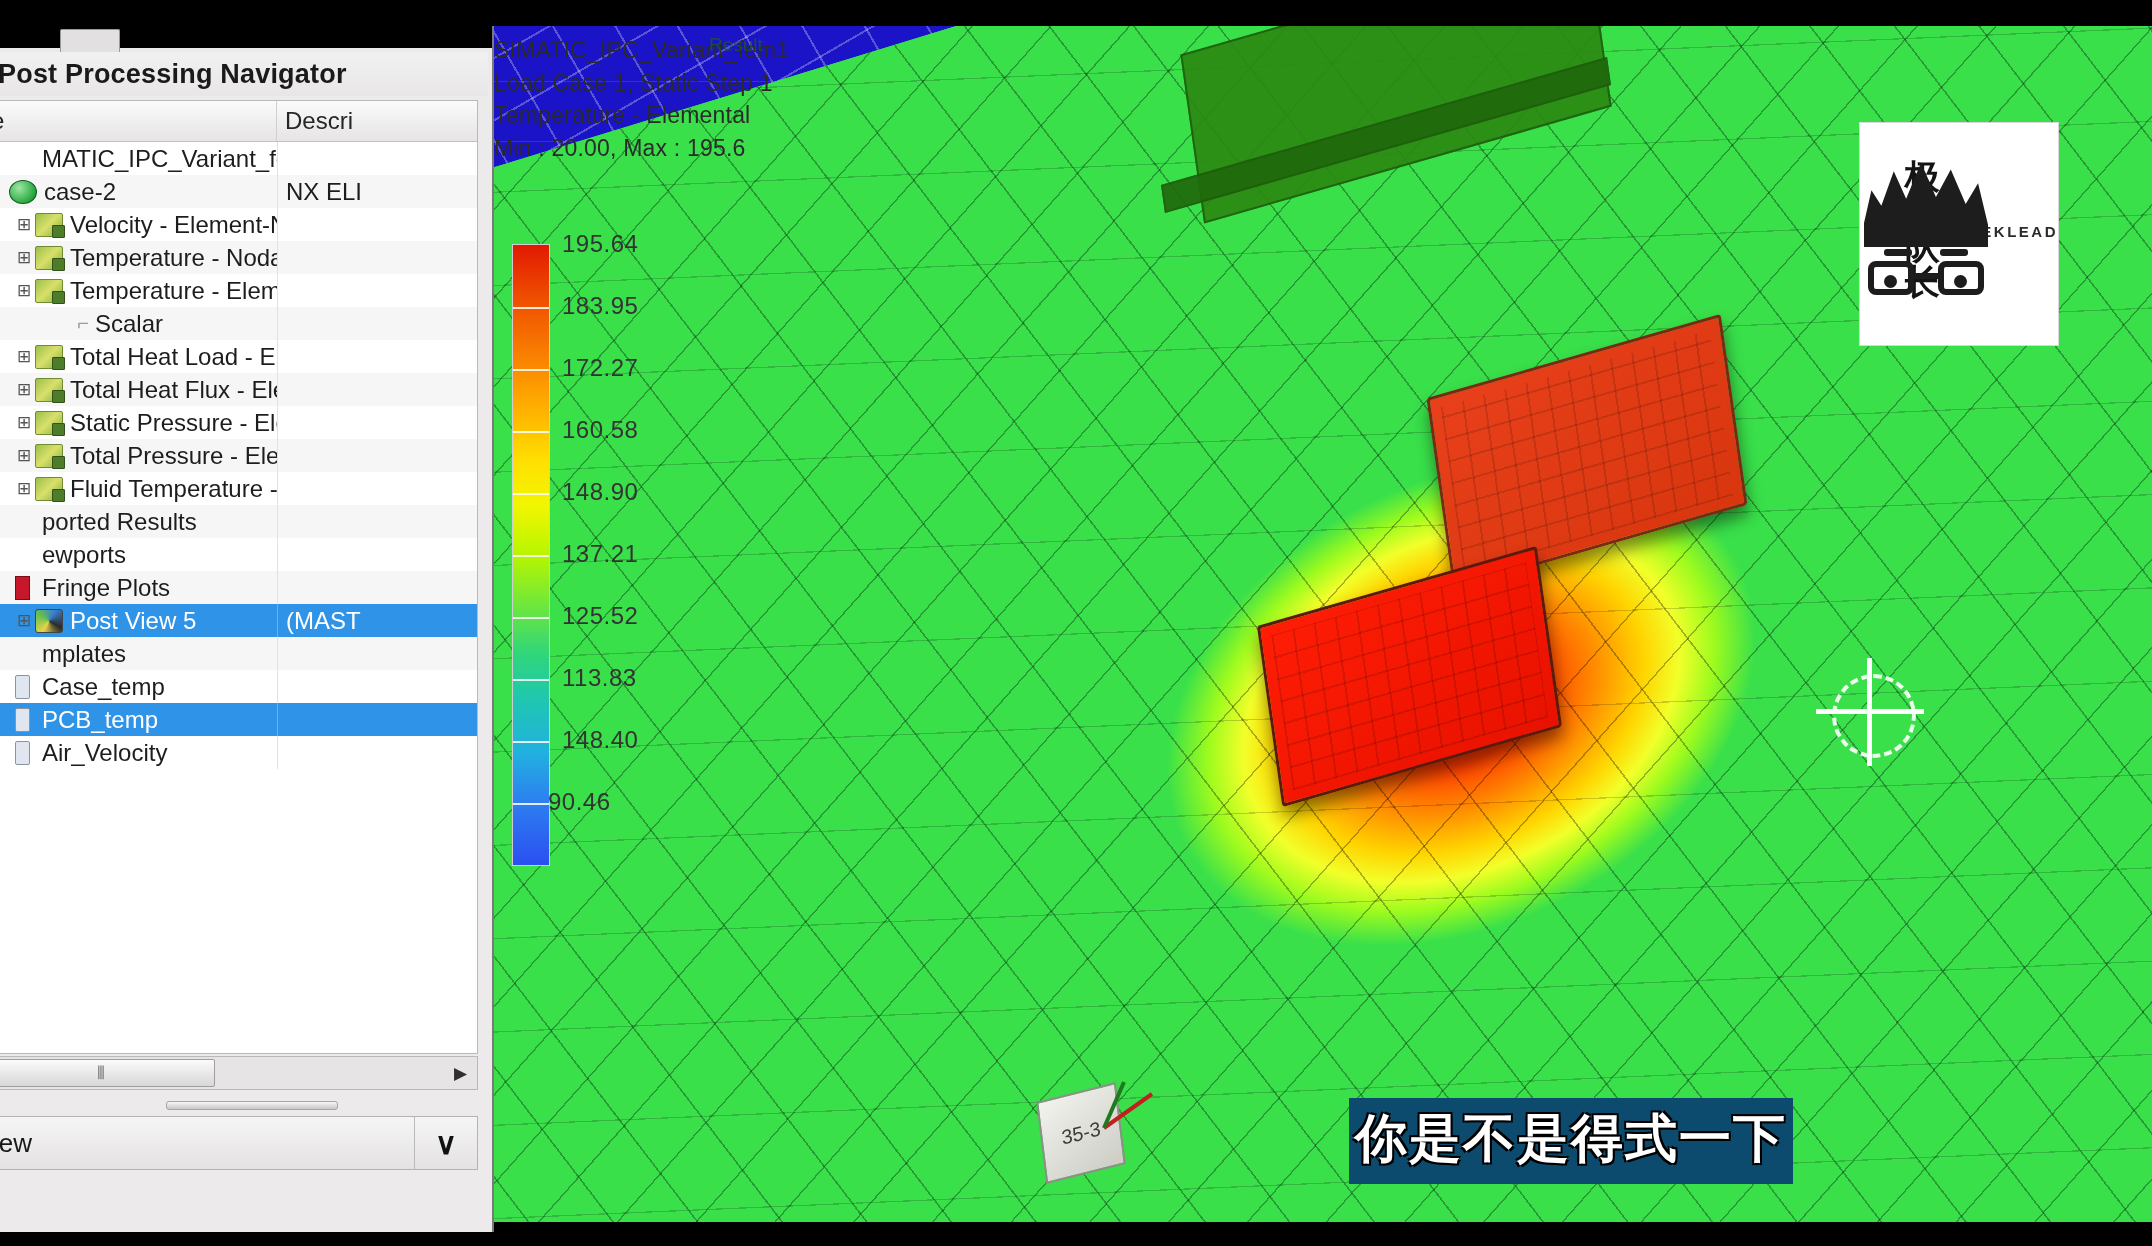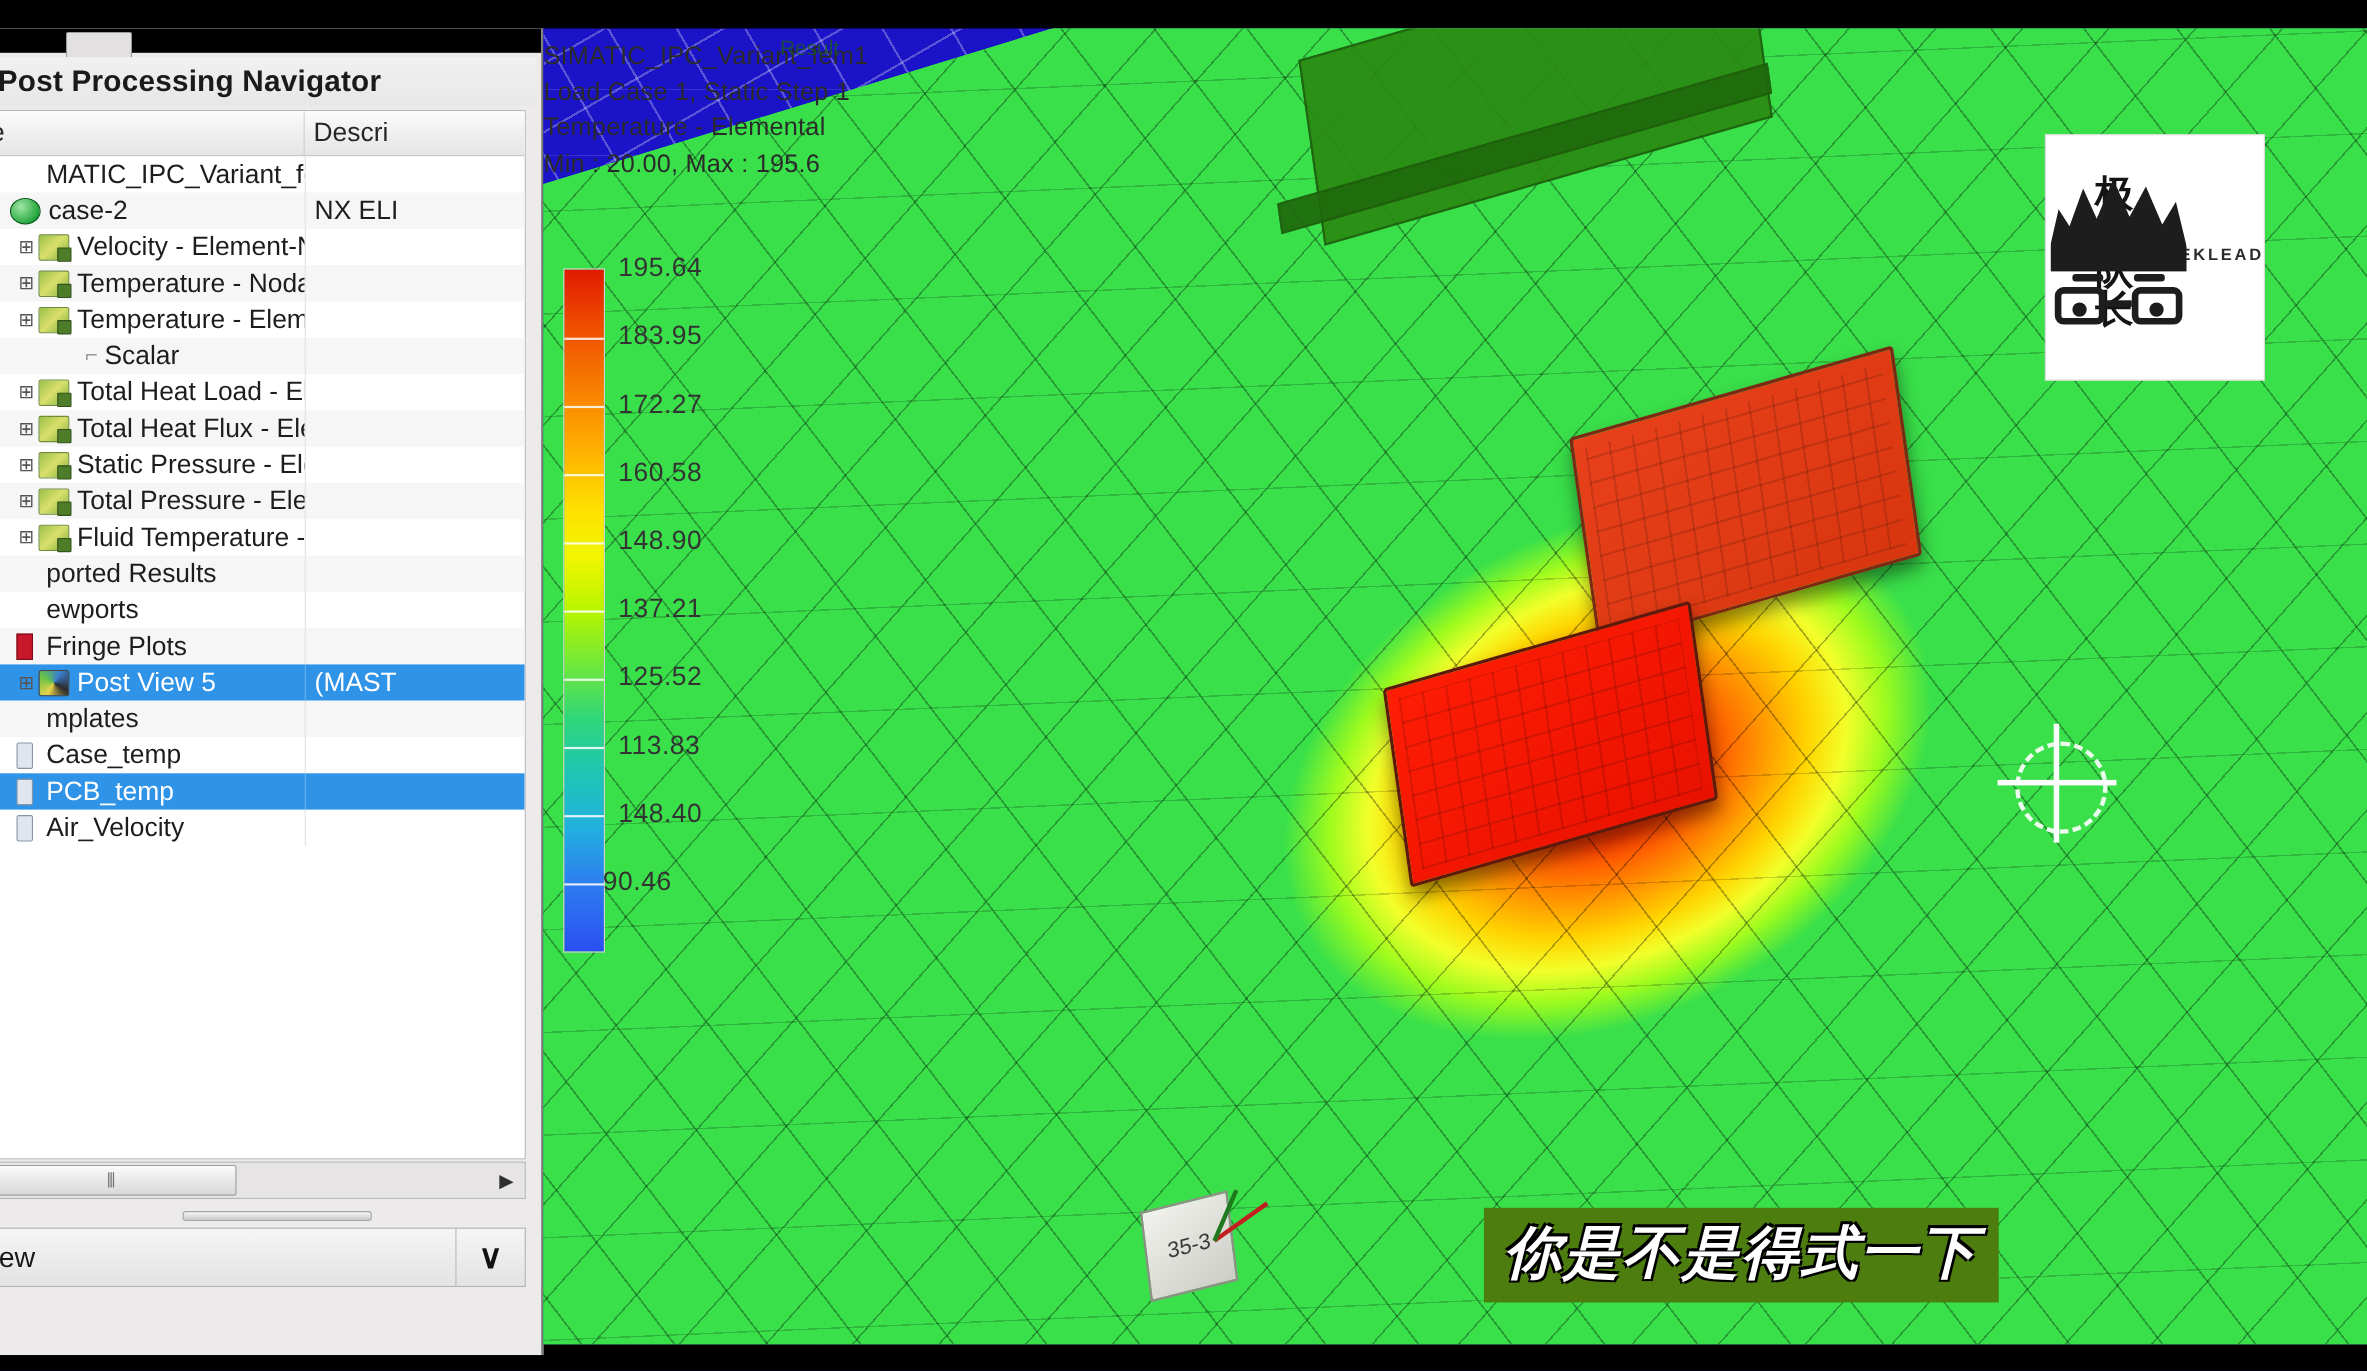--- a/index.html
+++ b/index.html
@@ -147,22 +147,22 @@
   #logo .lens{position:absolute;top:0;width:46px;height:34px;border:6px solid #1d1d1d;
     border-radius:8px;box-sizing:border-box;}
   #logo .lens.l{left:0;} #logo .lens.r{right:0;}
   #logo .lens .pupil{position:absolute;left:10px;top:8px;width:13px;height:13px;
     background:#1d1d1d;border-radius:50%;}
   #logo .bridge{position:absolute;left:46px;top:12px;width:24px;height:6px;background:#1d1d1d;}
   #logo .cn{font-size:35px;font-weight:700;color:#141414;letter-spacing:2px;line-height:1;}
   #logo .en{font-size:15px;font-weight:700;color:#2b2b2b;letter-spacing:2.5px;margin-top:4px;}
 
   
-  #subtitle{position:absolute;left:855px;top:1072px;background:#4d7c0f;
-    padding:6px 18px 10px;font-style:italic;}
+  #subtitle{position:absolute;left:855px;top:1072px;background:#0c4a6e;
+    padding:6px 6px 10px;}
   #subtitle span{font-size:52px;font-weight:700;color:#fff;letter-spacing:2px;
     font-family:"DejaVu Sans",sans-serif;
     text-shadow:-2px -2px 0 #000,2px -2px 0 #000,-2px 2px 0 #000,2px 2px 0 #000;}
 
   
   #watermark{position:absolute;right:56px;bottom:22px;font-size:48px;font-weight:700;color:#f2f2f2;
     font-family:"DejaVu Sans",sans-serif;letter-spacing:2px;
     text-shadow:-2px -2px 0 #222,2px -2px 0 #222,-2px 2px 0 #222,3px 3px 5px rgba(0,0,0,.6);}
 
   .topbar{position:absolute;left:0;top:0;width:2152px;height:26px;background:#000;}

